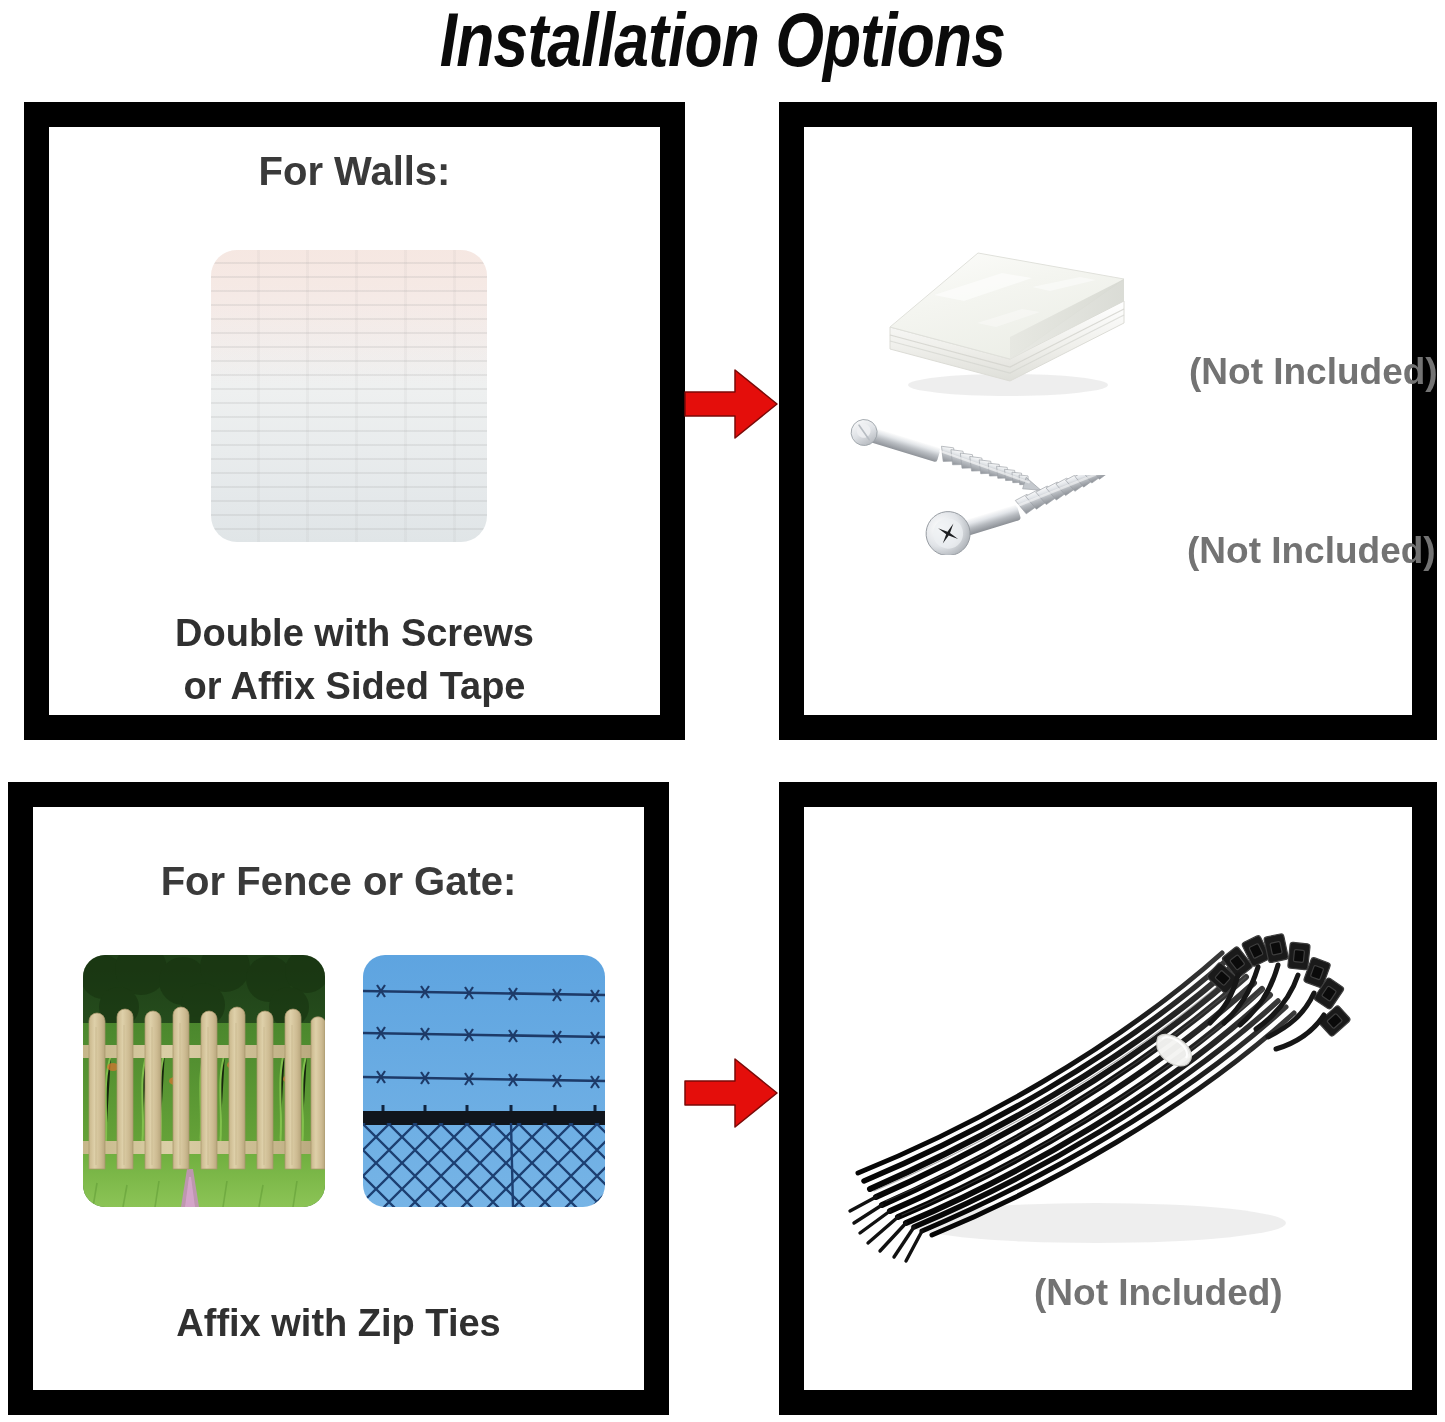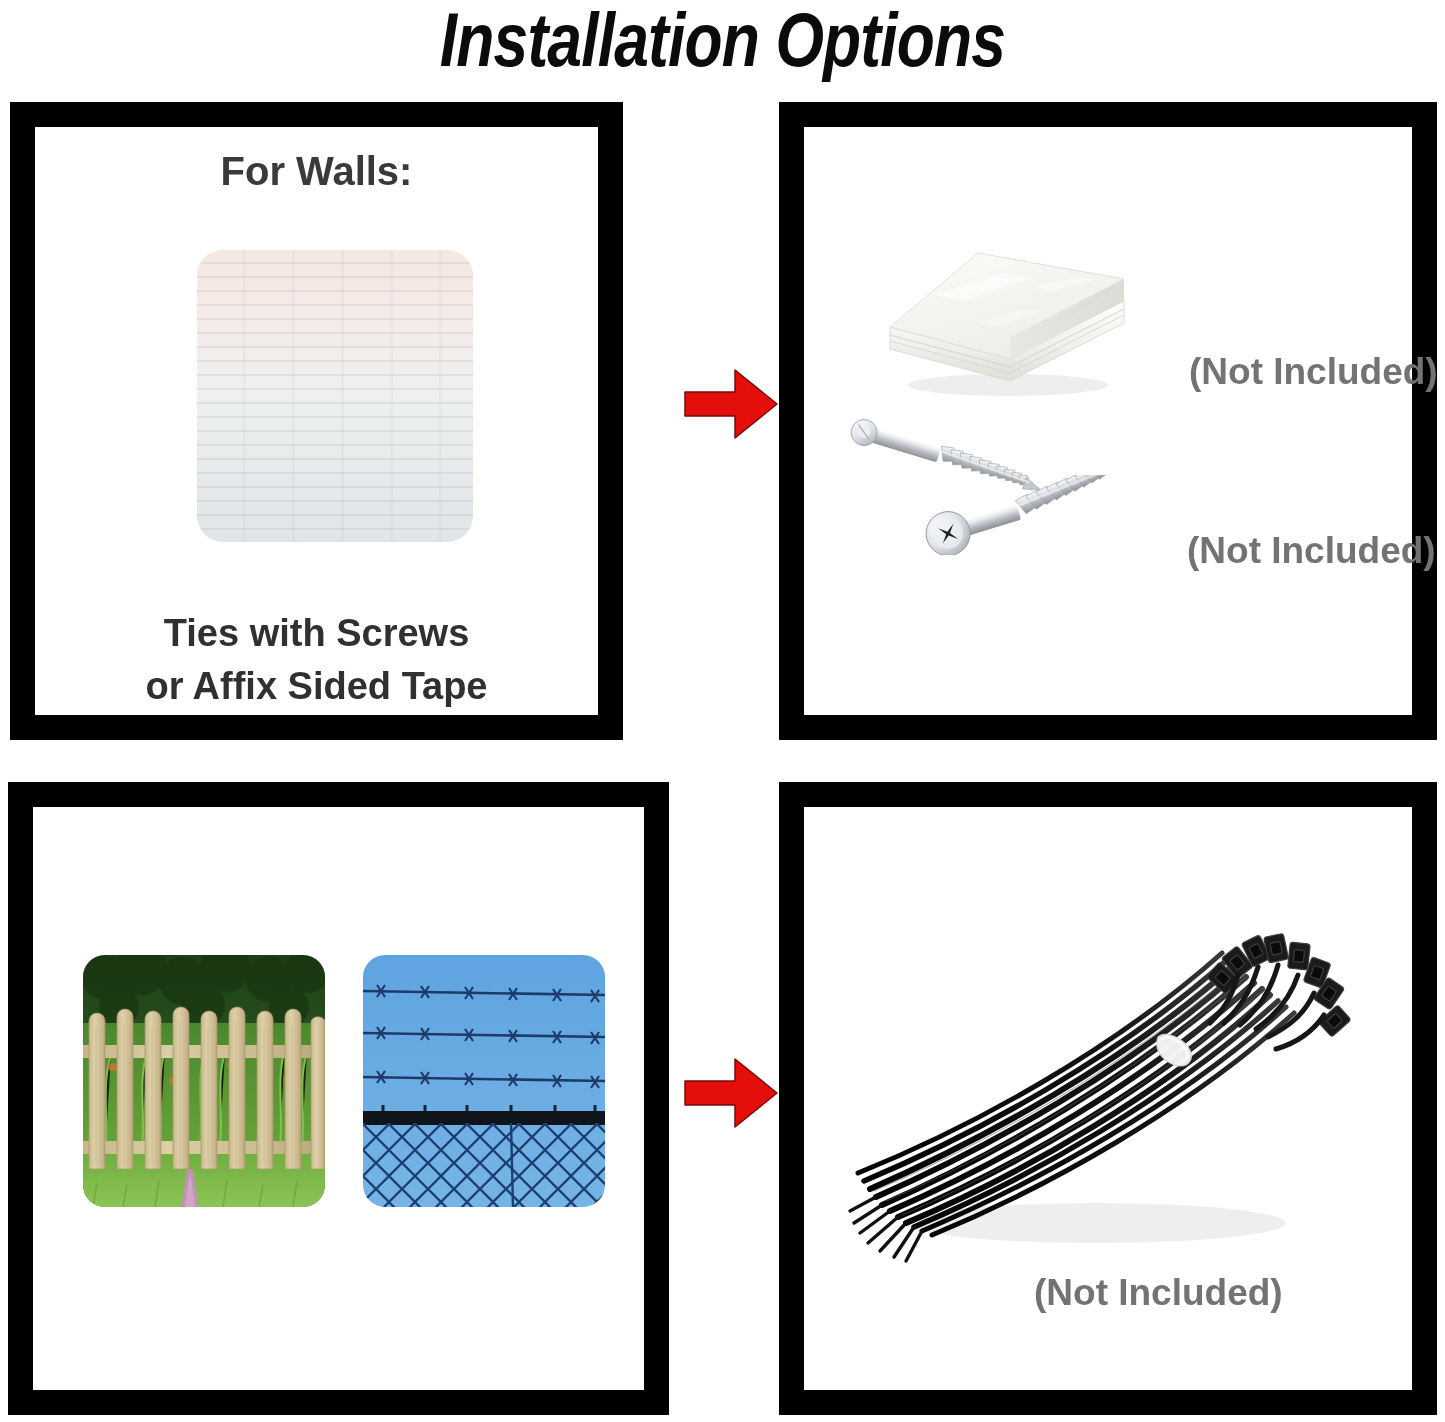--- a/index.html
+++ b/index.html
@@ -34,21 +34,21 @@
     white-space: nowrap;
   }
 
   
   .panel {
     position: absolute;
     background: #ffffff;
     border: 25px solid #000000;
     box-sizing: border-box;
   }
-  #panel-walls      { left: 10px;   top: 102px;  width: 613px; height: 638px; }
+  #panel-walls      { left: 24px;   top: 102px;  width: 661px; height: 638px; }
   #panel-hardware   { left: 779px; top: 102px;  width: 658px; height: 638px; }
   #panel-fence      { left: 8px;   top: 782px;  width: 661px; height: 633px; }
   #panel-zipties    { left: 779px; top: 782px;  width: 658px; height: 633px; }
 
   .panel-inner {
     position: relative;
     width: 100%;
     height: 100%;
   }
 
@@ -181,21 +181,21 @@
   <div class="panel-inner">
 
     <div class="panel-heading" id="walls-heading">For Walls:</div>
 
     <div id="wall-swatch">
       <div class="warm-top"></div>
       <div class="brick-lines"></div>
       <div class="brick-joints"></div>
     </div>
 
-    <div class="panel-caption" id="walls-caption-1">Ties with Screws</div>
+    <div class="panel-caption" id="walls-caption-1">Double with Screws</div>
     <div class="panel-caption" id="walls-caption-2">or Affix Sided Tape</div>
 
   </div>
 </div>
 
 <div class="panel" id="panel-hardware">
   <div class="panel-inner">
 
     <svg id="tape-stack" viewBox="0 0 250 164">
       <defs>
@@ -317,20 +317,21 @@
     </svg>
 
     <div class="not-included" id="screw-not-included">(Not Included)</div>
 
   </div>
 </div>
 
 <div class="panel" id="panel-fence">
   <div class="panel-inner">
 
+    <div class="panel-heading" id="fence-heading">For Fence or Gate:</div>
 
     <div class="photo" id="photo-picket">
       <svg viewBox="0 0 242 252" width="242" height="252" preserveAspectRatio="none">
         <defs>
           <linearGradient id="hedge" x1="0" y1="0" x2="0" y2="1">
             <stop offset="0%" stop-color="#1e3f17"></stop>
             <stop offset="55%" stop-color="#2d5a22"></stop>
             <stop offset="100%" stop-color="#3d7a2b"></stop>
           </linearGradient>
           <linearGradient id="foliage" x1="0" y1="0" x2="0" y2="1">
@@ -483,20 +484,21 @@
         </g>
 
         <rect x="0" y="156" width="242" height="14" fill="#10151c"></rect>
 
         <rect x="0" y="168" width="242" height="84" fill="url(#chainlink)"></rect>
 
         <path d="M148,168 L150,252" stroke="#1c3f72" stroke-width="2.4" fill="none"></path>
       </svg>
     </div>
 
+    <div class="panel-caption" id="fence-caption">Affix with Zip Ties</div>
 
   </div>
 </div>
 
 <div class="panel" id="panel-zipties">
   <div class="panel-inner">
 
     <svg id="ziptie-bundle" viewBox="0 0 520 360">
       <defs>
         <linearGradient id="tieShade" x1="0" y1="0" x2="0" y2="1">

